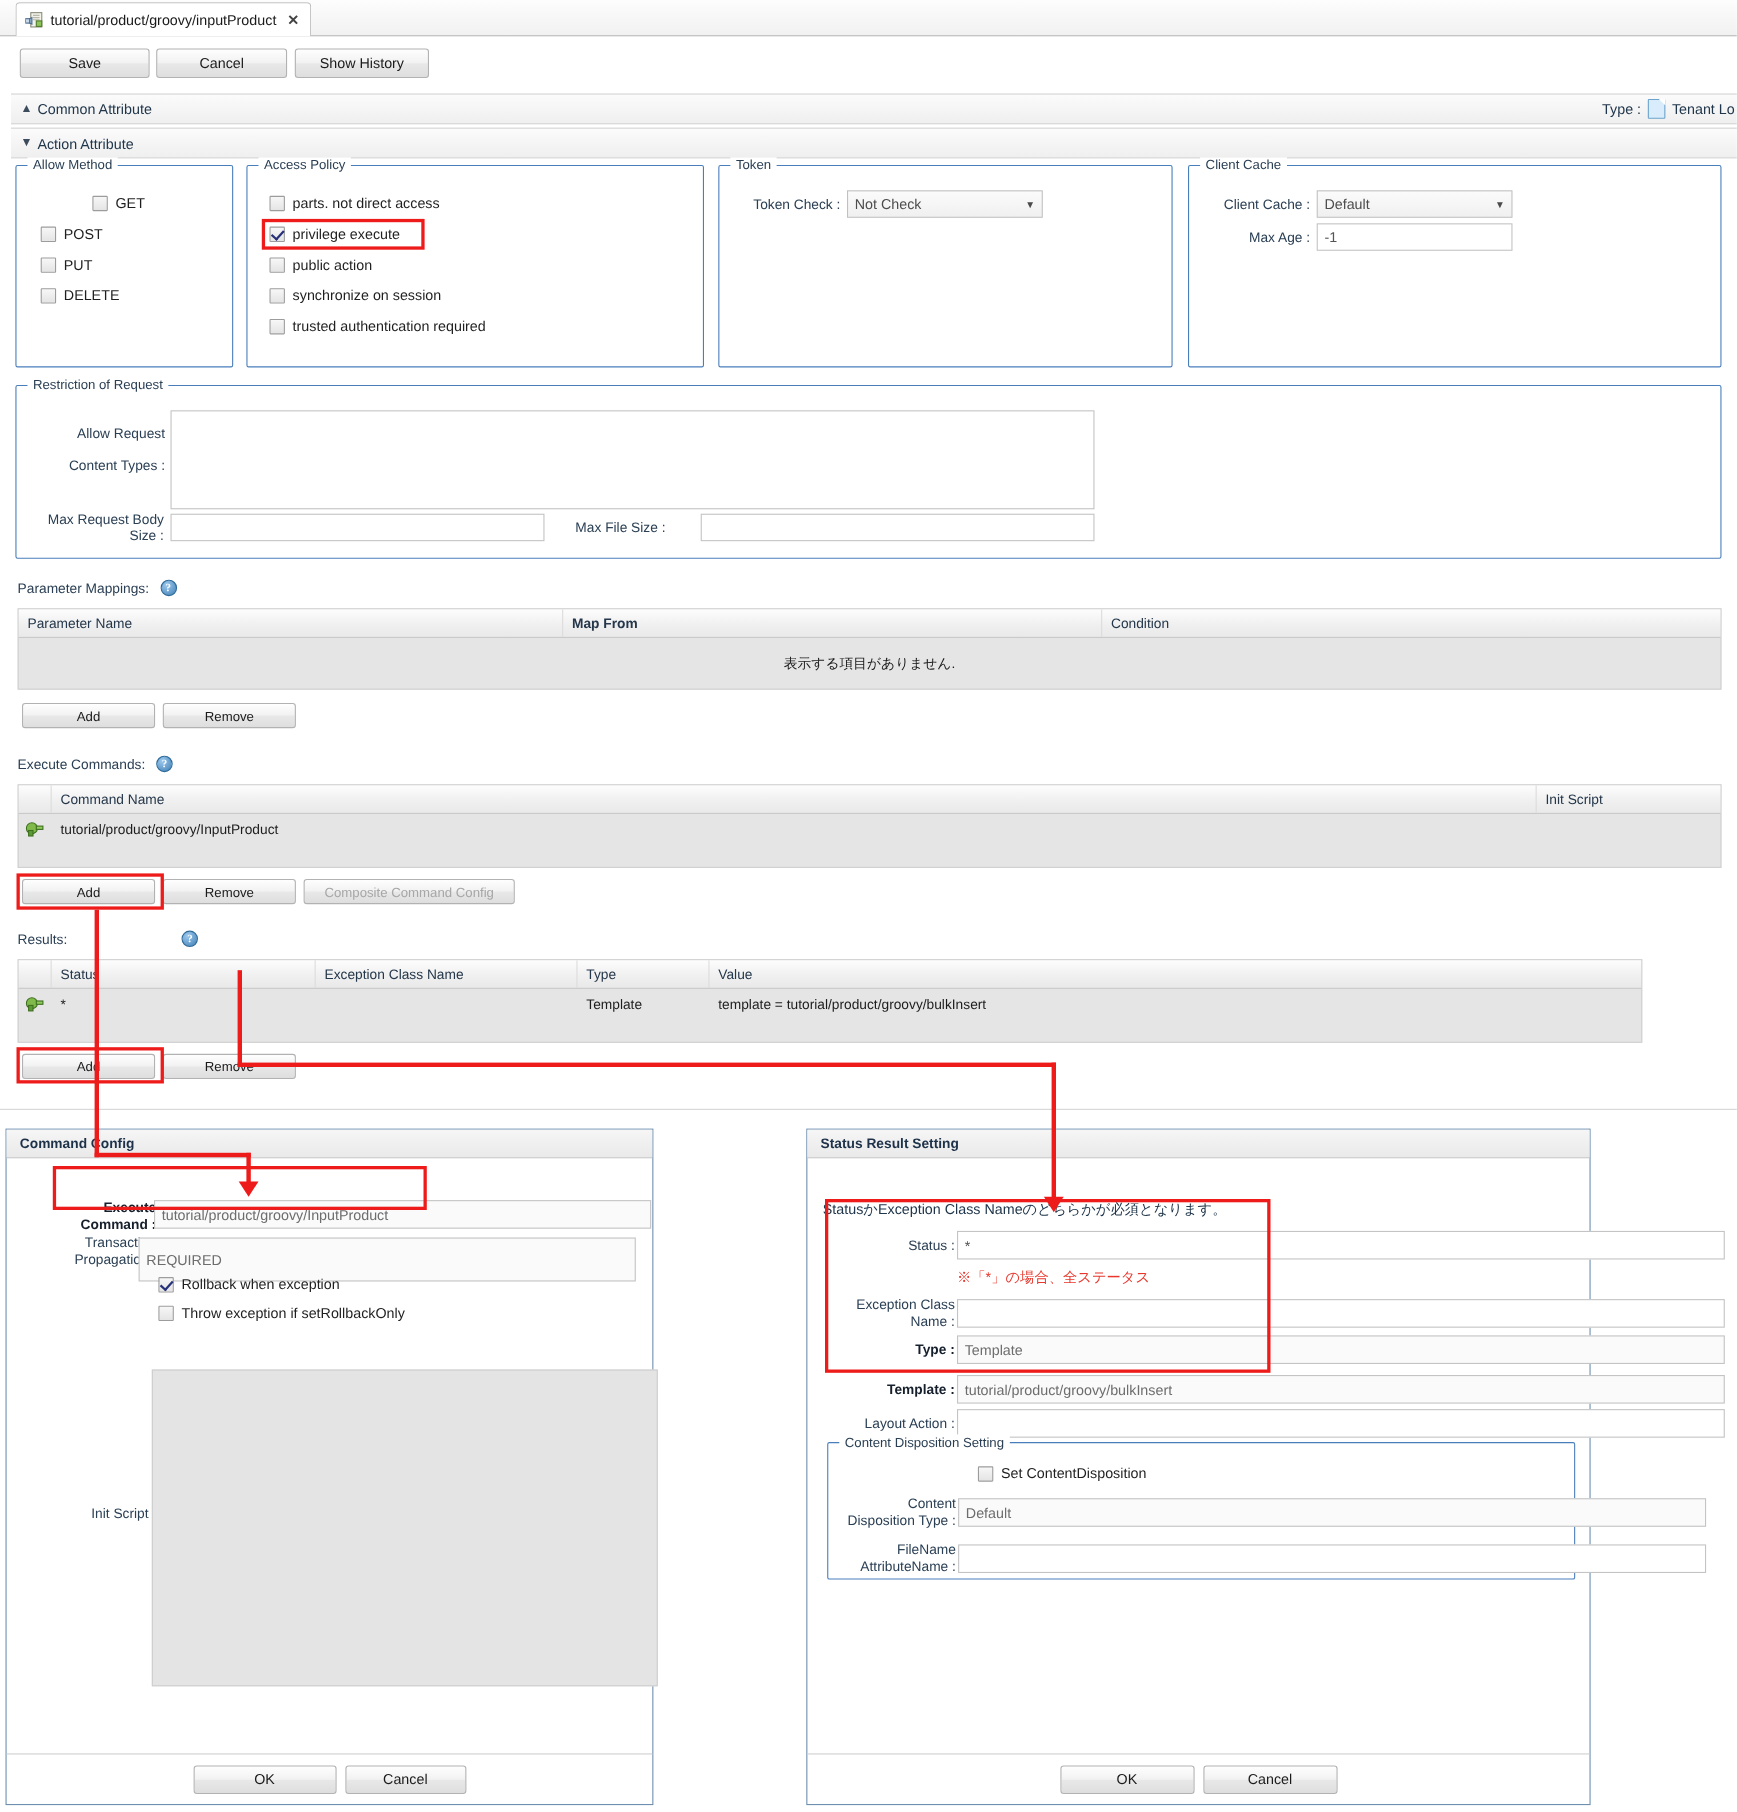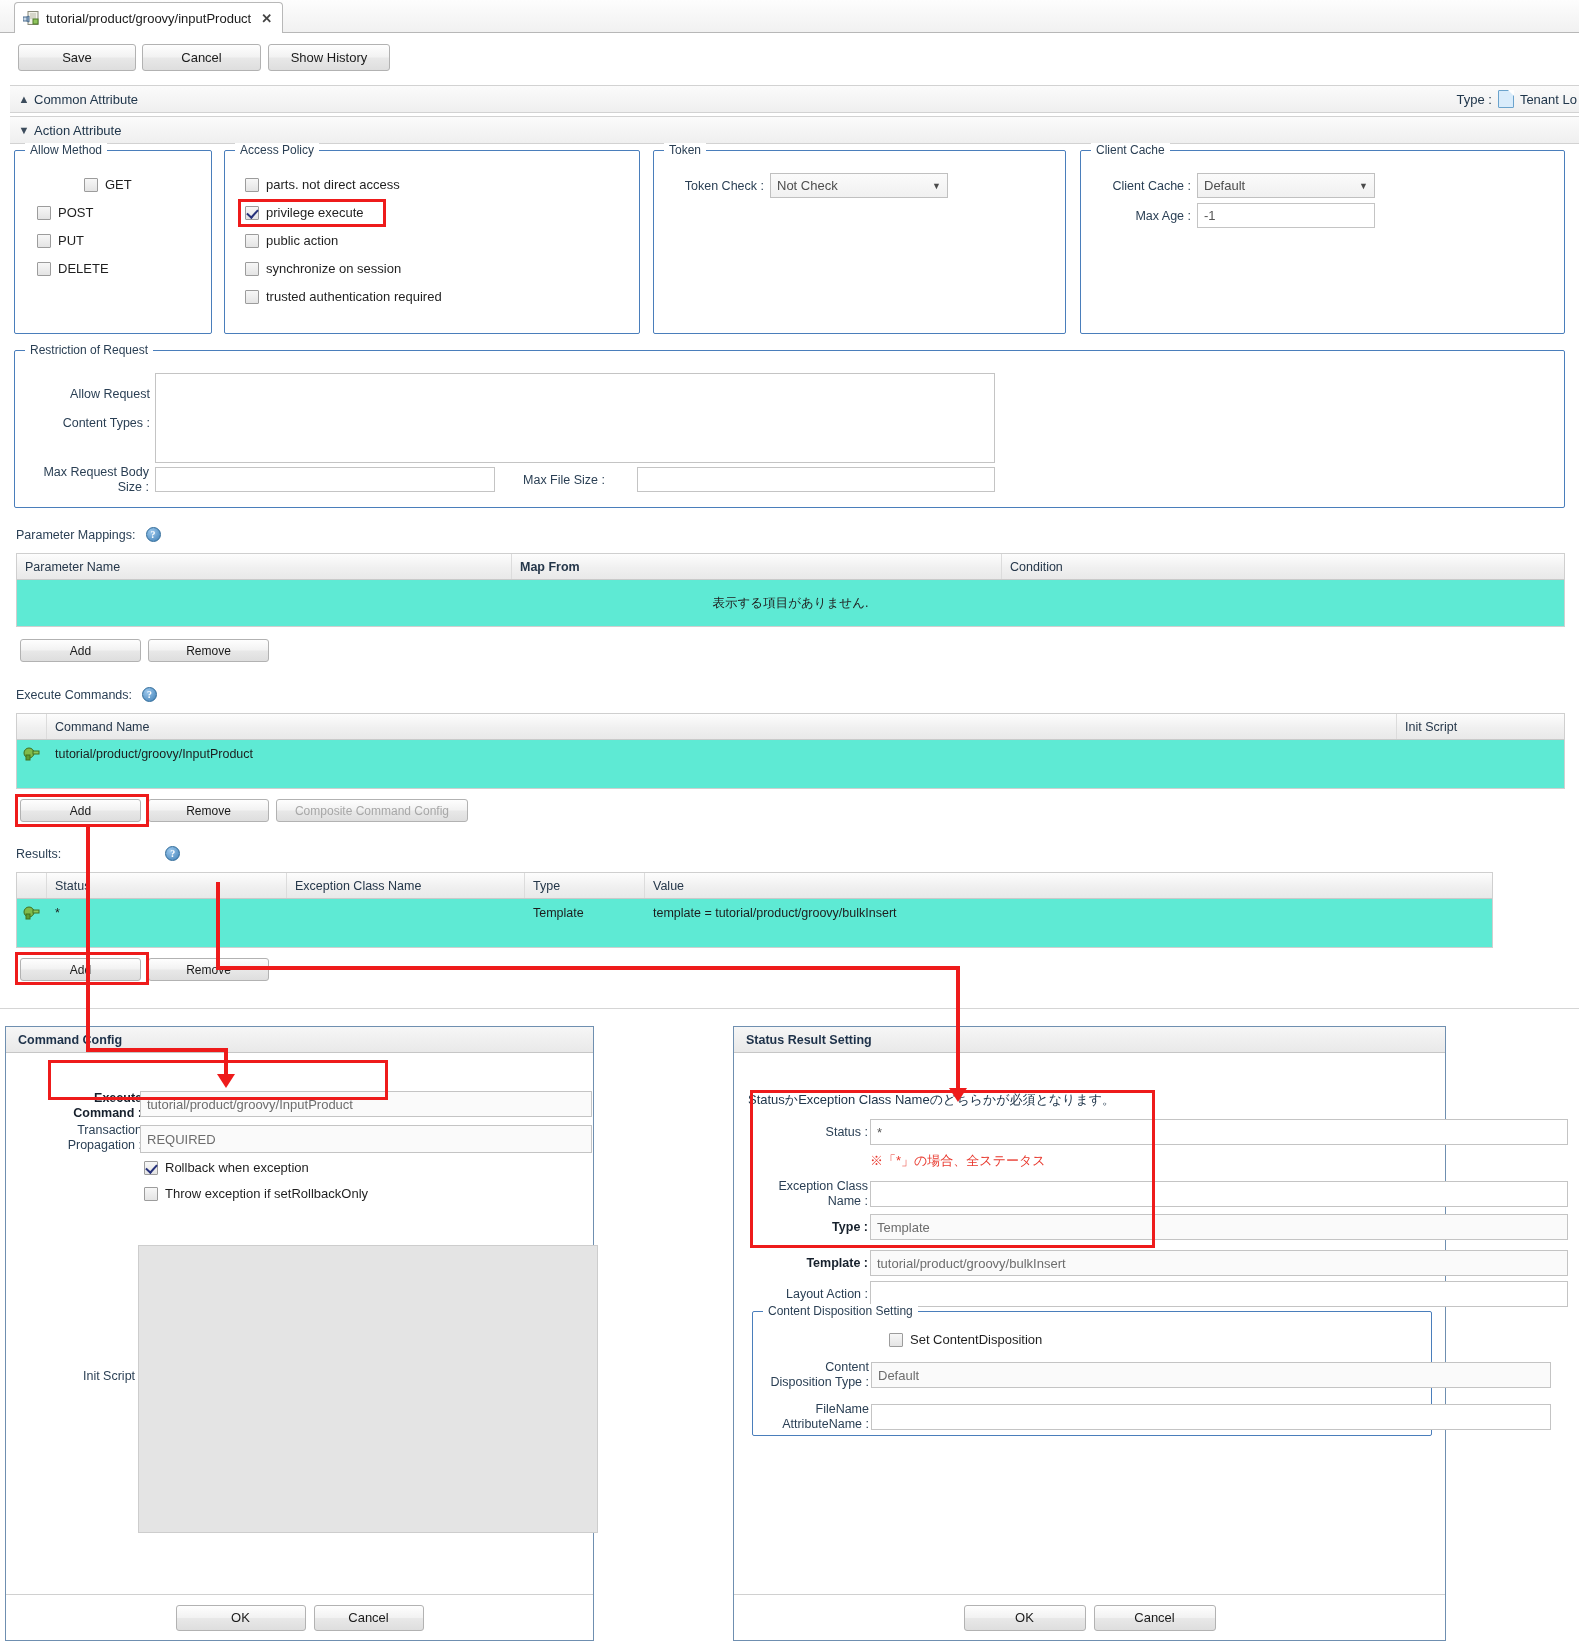--- a/index.html
+++ b/index.html
@@ -133,21 +133,21 @@
   .lbl {
     position: absolute; font-size: 12.5px; color: #2a3f54;
     text-align: right; line-height: 15px;
   }
   .lbl.bold { font-weight: bold; color: #16202c; }
 
   
   .grid {
     position: absolute;
     border: 1px solid #cfcfcf;
-    background: #5eead4;
+    background: #e5e5e5;
   }
   .grid-head {
     display: flex; height: 26px;
     background: linear-gradient(to bottom,#fdfdfd 0%,#f0f0f0 55%,#e9e9e9 100%);
     border-bottom: 1px solid #c9c9c9;
     font-size: 12.5px; color: #25374a;
   }
   .grid-head .cell {
     display: flex; align-items: center; padding-left: 8px;
     border-right: 1px solid #dcdcdc; height: 100%;
@@ -416,21 +416,21 @@
     <div class="dlg-body" style="height:588px; position:relative;">
 
       <span class="lbl bold" style="left:40px; top:38px; width:96px;">Execute</span>
       <span class="lbl bold" style="left:40px; top:53px; width:96px;">Command :</span>
       <div class="inp ro" style="position:absolute; left:134px; top:38px; width:452px; height:26px;">
         <span>tutorial/product/groovy/InputProduct</span>
       </div>
 
       <span class="lbl" style="left:40px; top:70px; width:96px;">Transaction</span>
       <span class="lbl" style="left:40px; top:85px; width:96px;">Propagation :</span>
-      <div class="inp ro" style="position:absolute; left:134px; top:72px; width:452px; height:28px;">
+      <div class="inp ro" style="position:absolute; left:120px; top:72px; width:452px; height:40px;">
         <span>REQUIRED</span>
       </div>
 
       <div class="cbrow" style="left:138px; top:107px;">
         <span class="cb checked"></span>
         <span>Rollback when exception</span>
       </div>
       <div class="cbrow" style="left:138px; top:133px;">
         <span class="cb"></span>
         <span>Throw exception if setRollbackOnly</span>

